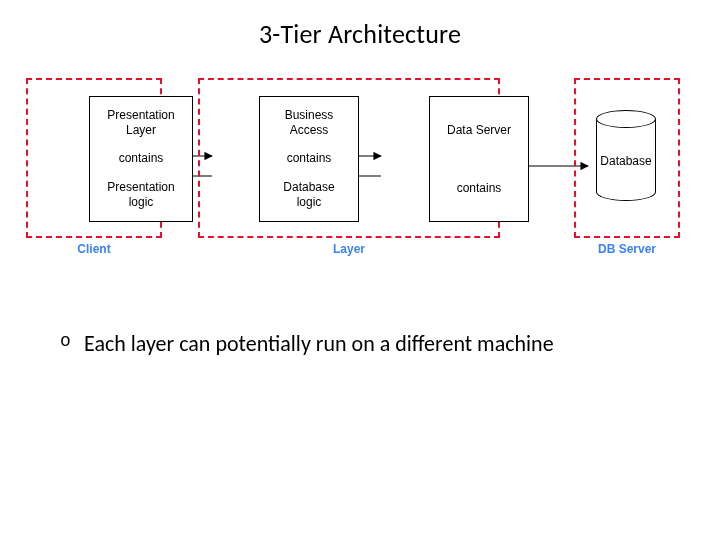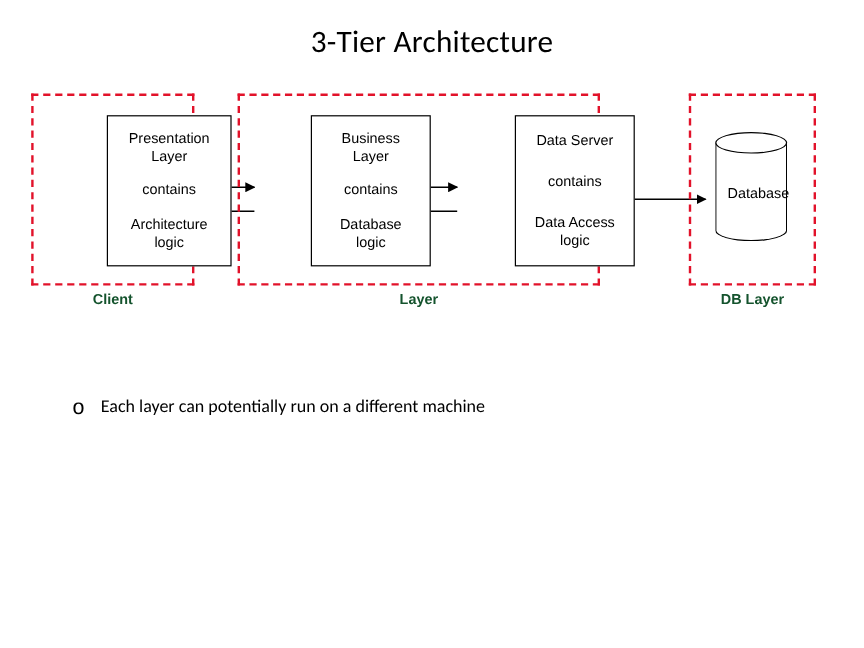--- a/index.html
+++ b/index.html
@@ -43,21 +43,21 @@
   .dbox-label {
     position: absolute;
     top: 100%;
     left: 0;
     right: 0;
     margin-top: 6px;
     text-align: center;
     font-family: Arial, sans-serif;
     font-size: 12px;
     font-weight: 700;
-    color: #14532d;
+    color: #3b82f6;
   }
   .lbox {
     position: absolute;
     border: 1px solid #000;
     box-sizing: border-box;
     font-family: Arial, sans-serif;
     font-size: 12px;
     line-height: 1.25;
     color: #000;
     display: flex;
@@ -105,21 +105,21 @@
     font-family: Arial, sans-serif;
     font-size: 12px;
     z-index: 3;
   }
 
   .bullets {
     position: absolute;
     top: 330px;
     left: 60px;
     right: 50px;
-    font-size: 15px;
+    font-size: 22px;
   }
   .bullet {
     position: relative;
     padding-left: 24px;
     margin-bottom: 22px;
   }
   .bullet::before {
     content: "o";
     position: absolute;
     left: 0;
@@ -152,41 +152,40 @@
 
       <line x1="461" y1="88" x2="562" y2="88" stroke="#000" stroke-width="1.2" marker-start="url(#ah)" marker-end="url(#ah)"></line>
     </svg>
 
     <div class="dbox" style="left:0; top:0; width:136px; height:160px;">
       <div class="dbox-label">Client</div>
     </div>
     <div class="lbox" style="left:18px; top:18px; width:104px; height:126px;">
       <span>Presentation Layer</span>
       <span>contains</span>
-      <span>Architecture logic</span>
+      <span>Presentation logic</span>
     </div>
 
     <div class="dbox" style="left:172px; top:0; width:302px; height:160px;">
       <div class="dbox-label">Layer</div>
     </div>
     <div class="lbox" style="left:188px; top:18px; width:100px; height:126px;">
-      <span>Business Layer</span>
+      <span>Business Access</span>
       <span>contains</span>
       <span>Database logic</span>
     </div>
     <div class="lbox" style="left:358px; top:18px; width:100px; height:126px;">
       <span>Data Server</span>
       <span>contains</span>
-      <span>Data Access logic</span>
     </div>
 
     <div class="dbox" style="left:548px; top:0; width:106px; height:160px;">
-      <div class="dbox-label">DB Layer</div>
+      <div class="dbox-label">DB Server</div>
     </div>
-    <div class="cyl" style="left:570px; top:32px;padding-left:12px;">
+    <div class="cyl" style="left:570px; top:32px;">
       <div class="top"></div>
       <div class="body"></div>
       <div class="label">Database</div>
     </div>
 
   </div>
 
   <div class="bullets">
     <div class="bullet">Each layer can potentially run on a different machine</div>
   </div>

